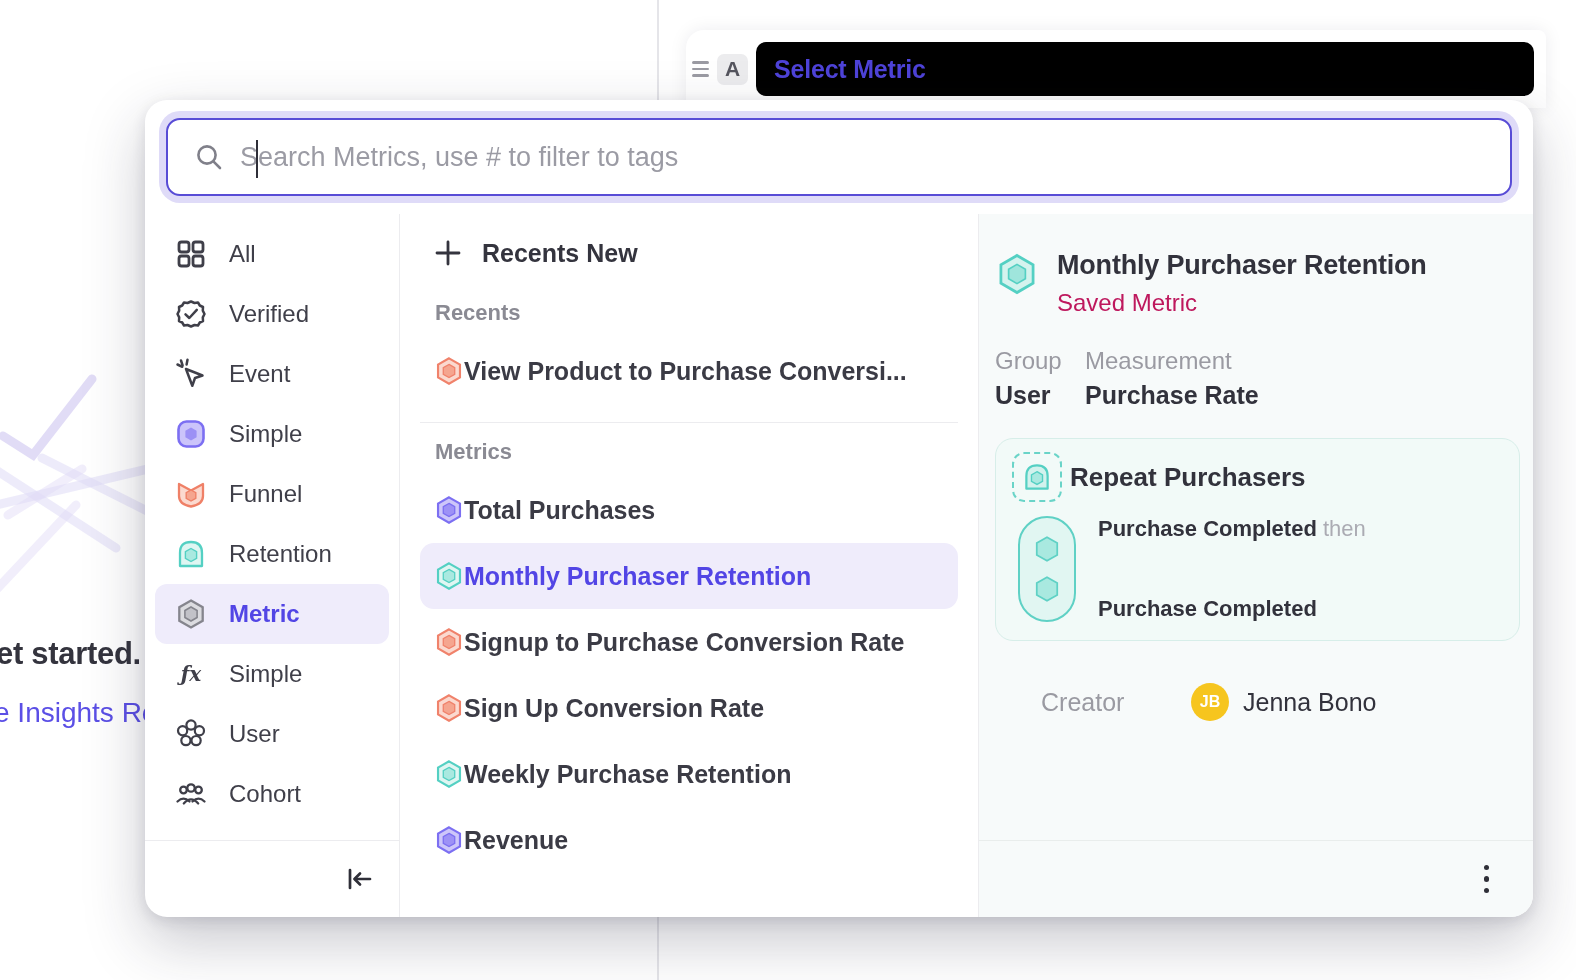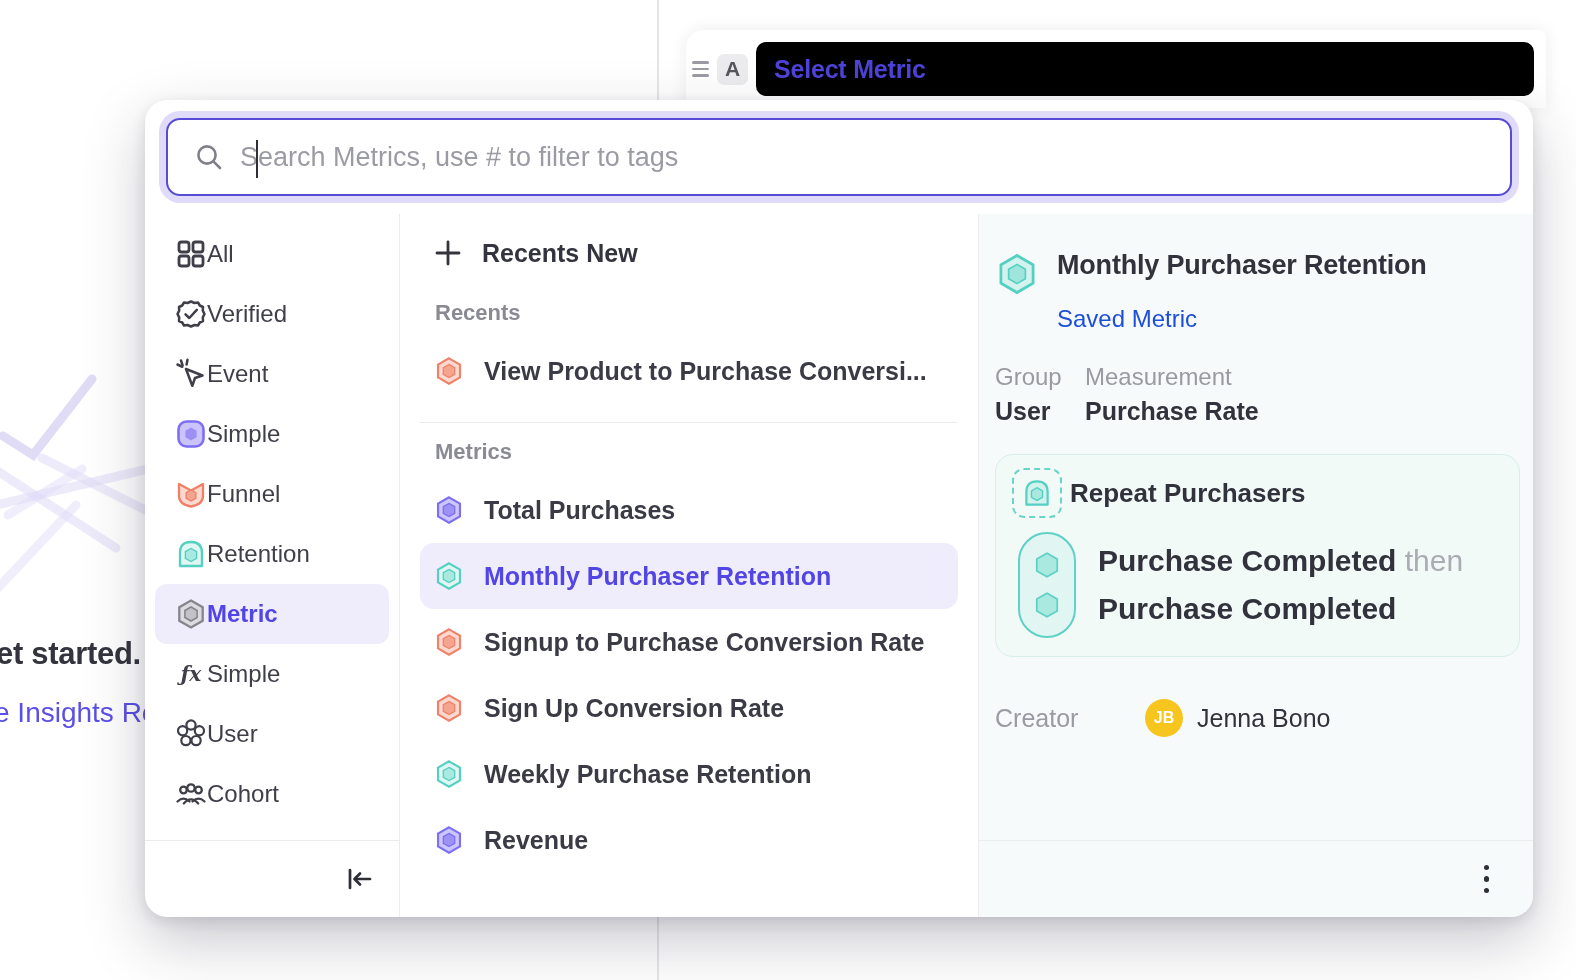--- a/index.html
+++ b/index.html
@@ -27,59 +27,59 @@
   .search-box svg { flex:0 0 auto; margin:0 16px 0 8px; }
   .search-caret { position:absolute; left:88px; top:20px; width:2px; height:38px; background:#2F2F38; }
   .search-input { flex:1; border:none; outline:none; font-family:"Liberation Sans", sans-serif; font-size:27px; color:#1d4ed8; background:transparent; }
   .search-input::placeholder { color:#9B9BA4; }
 
   .columns { flex:1; display:flex; min-height:0; }
 
   
   .col-sidebar { width:255px; border-right:1px solid #ECECEF; display:flex; flex-direction:column; padding-top:10px; }
   .side-items { display:flex; flex-direction:column; padding:0 10px; }
-  .side-item { height:60px; display:flex; align-items:center; padding-left:20px; border-radius:12px; font-size:24px; font-weight:500; color:#3F3F49; cursor:pointer; }
+  .side-item { height:60px; display:flex; align-items:center; gap:22px; padding-left:20px; border-radius:12px; font-size:24px; font-weight:500; color:#3F3F49; cursor:pointer; }
   .side-item.selected { background:#EFECFB; color:#5245E5; font-weight:600; }
   .side-icon { width:32px; height:32px; display:flex; align-items:center; justify-content:center; }
   .formula-glyph { font-family:"DejaVu Serif", serif; font-style:italic; font-weight:600; font-size:20px; color:#3F3F49; }
   .sidebar-footer { margin-top:auto; height:77px; border-top:1px solid #ECECEF; display:flex; align-items:center; justify-content:flex-end; padding-right:24px; }
   .collapse-btn { cursor:pointer; display:flex; align-items:center; }
 
   
   .col-list { flex:1; border-right:1px solid #ECECEF; padding:8px 20px 0 20px; min-width:0; }
   .create-row { height:62px; display:flex; align-items:center; gap:20px; padding:0 14px; font-size:25px; font-weight:700; color:#34343E; cursor:pointer; border-radius:14px; }
   .section-label { margin:16px 0 12px 15px; font-size:22px; font-weight:600; color:#8A8A93; }
   .list-divider { border:none; border-top:1px solid #ECECEF; margin:18px 0 2px 0; }
-  .metric-row { height:66px; display:flex; align-items:center; gap:20px; padding:0 14px; border-radius:14px; font-size:25px; font-weight:600; color:#3B3B45; cursor:pointer; white-space:nowrap; overflow:hidden; }
+  .metric-row { height:66px; display:flex; align-items:center; padding:0 14px; border-radius:14px; font-size:25px; font-weight:600; color:#3B3B45; cursor:pointer; white-space:nowrap; overflow:hidden; }
   .metric-row.selected { background:#EFECFB; color:#5245E5; }
   .metric-row .mi, .create-row .mi { flex:0 0 auto; display:flex; }
 
   
   .col-detail { width:554px; background:#F7FAFA; display:flex; flex-direction:column; }
   .detail-body { flex:1; padding:36px 22px 0 16px; }
   .detail-header { display:flex; gap:18px; }
   .detail-header .hex-lg { flex:0 0 auto; margin-top:2px; }
   .detail-title { font-size:27px; font-weight:700; color:#32323C; letter-spacing:-0.2px; }
-  .detail-subtitle { margin-top:24px; font-size:24px; color:#1d4ed8; }
+  .detail-subtitle { margin-top:8px; font-size:24px; color:#be185d; }
   .meta-row { display:flex; gap:24px; margin-top:30px; }
   .meta-label { font-size:24px; color:#9A9AA2; }
   .meta-value { margin-top:6px; font-size:25px; font-weight:700; color:#32323C; }
   .meta-col-1 { width:66px; }
 
   .def-card { margin-top:28px; width:525px; background:#F2FAF8; border:1.5px solid #D7EEE9; border-radius:18px; padding:13px 16px 18px 16px; }
   .def-head { display:flex; align-items:center; gap:8px; }
   .def-dashed-icon { width:50px; height:50px; border:2px dashed #6AD4C8; border-radius:12px; display:flex; align-items:center; justify-content:center; }
   .def-name { font-size:26px; font-weight:700; color:#32323C; }
   .def-steps { display:flex; gap:22px; margin-top:14px; margin-left:6px; }
   .def-capsule { width:58px; height:106px; border:2px solid #5FD1C5; border-radius:30px; background:#E1F6F2; display:flex; flex-direction:column; align-items:center; justify-content:center; gap:12px; }
-  .def-lines { display:flex; flex-direction:column; justify-content:center; gap:14px; font-size:30px; font-weight:700; color:#32323C; }
+  .def-lines { display:flex; flex-direction:column; justify-content:space-between; gap:14px; font-size:22px; font-weight:700; color:#32323C; }
   .def-then { color:#ABABB3; font-weight:500; }
 
   .creator-row { display:flex; align-items:center; margin-top:42px; }
-  .creator-label { width:150px; font-size:25px; color:#9A9AA2; }
+  .creator-label { width:150px; font-size:25px; color:#9A9AA2;margin-left:46px; }
   .avatar { width:38px; height:38px; border-radius:50%; background:#F6C51E; color:#fff; font-size:16px; font-weight:700; display:flex; align-items:center; justify-content:center; }
   .creator-name { margin-left:14px; font-size:25px; font-weight:500; color:#32323C; }
 
   .detail-footer { height:77px; border-top:1px solid #E9EDEC; display:flex; align-items:center; justify-content:flex-end; padding-right:38px; }
   .kebab { display:flex; flex-direction:column; gap:6px; cursor:pointer; padding:6px; }
   .kebab i { width:5.5px; height:5.5px; border-radius:50%; background:#2F2F38; display:block; }
 </style>
 </head>
 <body>
 

